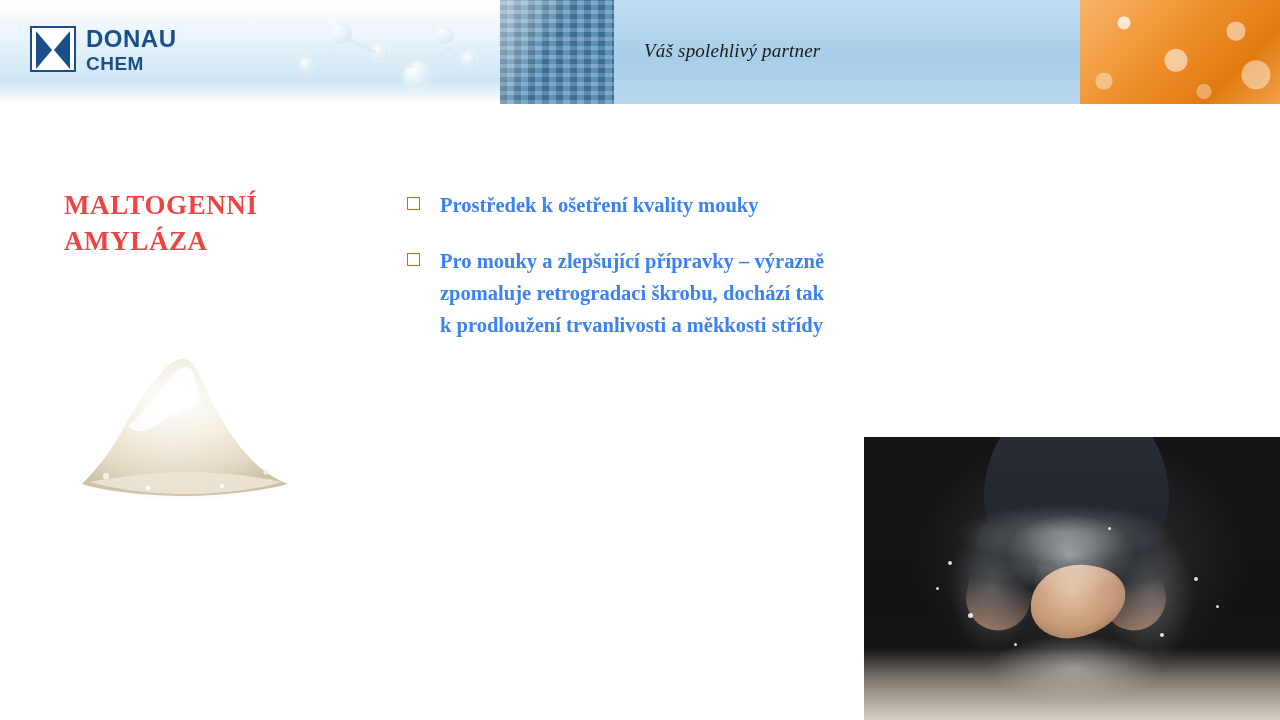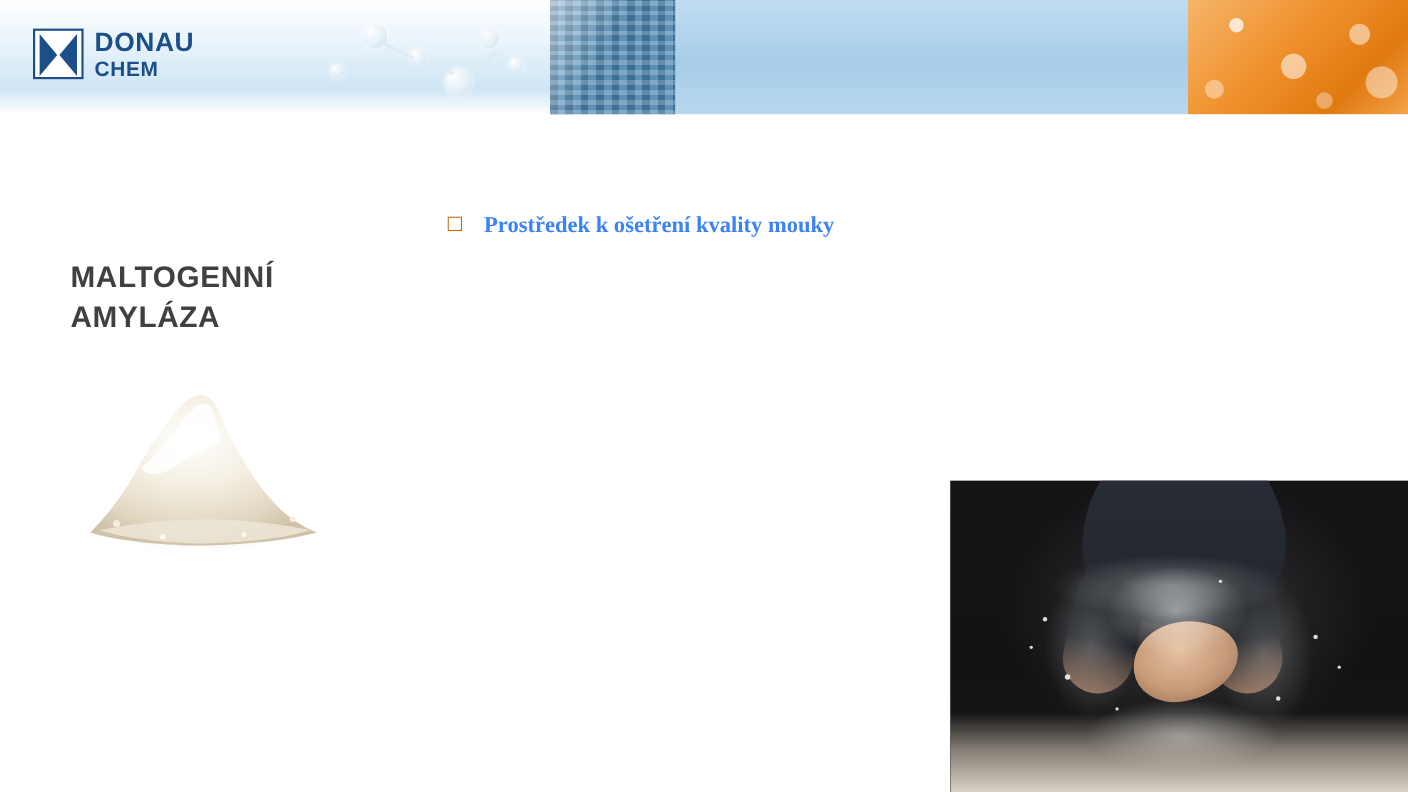--- a/index.html
+++ b/index.html
@@ -163,27 +163,26 @@
     letter-spacing: 0.5px;
     margin-top: 3px;
   }
 
   
   .title {
     position: absolute;
     left: 64px;
     top: 188px;
     width: 300px;
-    font-family: Liberation Sans, sans-serif;
+    font-family: Liberation Serif, serif;
     font-weight: bold;
     font-size: 27px;
     line-height: 1.33;
-    color: #404040;
+    color: #ef4444;
     letter-spacing: 0.6px;
-    margin-top: 47px;
   }
 
   
   .flour-pile {
     position: absolute;
     left: 60px;
     top: 300px;
     width: 250px;
     height: 250px;
   }
@@ -308,20 +307,21 @@
       <div class="molbar" style="left:345px; top:36px; width:34px; transform: rotate(26deg);"></div>
       <div class="molbar" style="left:384px; top:56px; width:30px; transform: rotate(18deg);"></div>
       <div class="molbar" style="left:428px; top:64px; width:30px; transform: rotate(-38deg);"></div>
       <div class="molbar" style="left:312px; top:60px; width:26px; transform: rotate(-18deg);"></div>
       <div class="header-photo"></div>
     </div>
 
     <div class="header-mid"></div>
     <div class="header-right"></div>
 
+    <div class="tagline">Váš spolehlivý partner</div>
 
     <div class="logo">
       <div class="logo-mark">
         <span class="bowtie-l"></span>
         <span class="bowtie-r"></span>
       </div>
       <div class="logo-text">
         <span class="l1">DONAU</span>
         <span class="l2">CHEM</span>
       </div>
@@ -353,20 +353,24 @@
       <circle cx="162" cy="186" r="2.2" fill="#fdfaf4"></circle>
       <circle cx="88" cy="188" r="2.4" fill="#fdfaf4"></circle>
     </svg>
   </div>
 
   <div class="bullets">
     <div class="bullet">
       <span class="marker"></span>
       <span class="txt">Prostředek k ošetření kvality mouky</span>
     </div>
+    <div class="bullet">
+      <span class="marker"></span>
+      <span class="txt">Pro mouky a zlepšující přípravky – výrazně zpomaluje retrogradaci škrobu, dochází tak k prodloužení trvanlivosti a měkkosti střídy</span>
+    </div>
   </div>
 
   <div class="photo">
     <div class="bg"></div>
     <div class="torso"></div>
     <div class="arm-l"></div>
     <div class="arm-r"></div>
     <div class="hands"></div>
     <div class="dust"></div>
     <div class="ground"></div>

